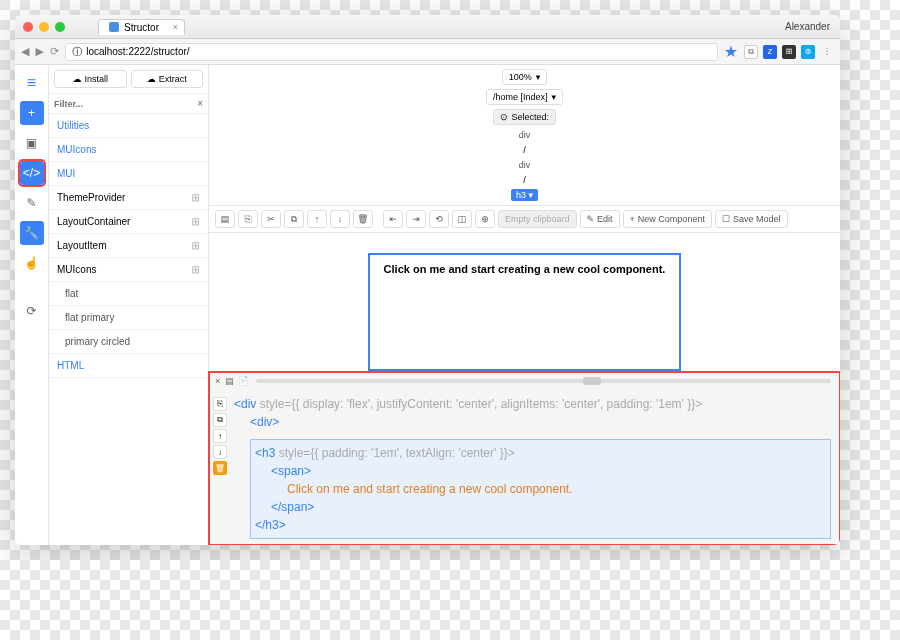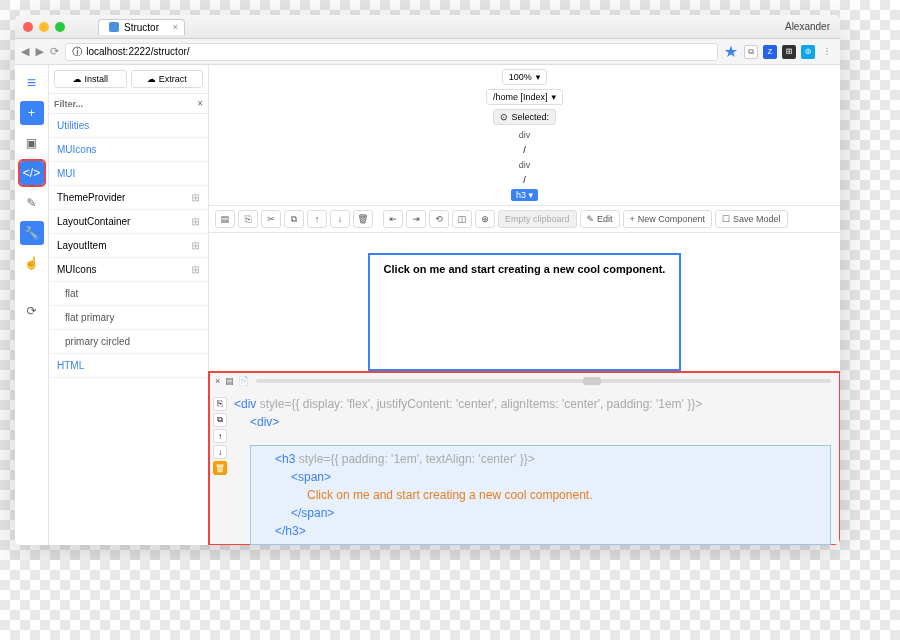--- a/index.html
+++ b/index.html
@@ -44,21 +44,21 @@
 .tb-btn.wide { width: auto; padding: 0 6px; gap: 3px; }
 .tb-btn.muted { background: #f0f0f0; color: #aaa; }
 .canvas { flex: 1; background: #fff; display: flex; justify-content: center; padding-top: 20px; }
 .component-preview { border: 2px solid #3b82f6; padding: 8px 14px; font-size: 11px; font-weight: bold; }
 .bottom-panel { border: 2px solid #ef4444; margin: 0 -1px -1px -1px; background: #f5f5f5; height: 175px; display: flex; }
 .bp-header { position: absolute; display: flex; padding: 3px 5px; gap: 5px; font-size: 9px; color: #666; }
 .bp-rail { width: 20px; display: flex; flex-direction: column; gap: 2px; padding-top: 24px; align-items: center; }
 .bp-rail span { width: 14px; height: 14px; border: 1px solid #ddd; border-radius: 2px; display: flex; align-items: center; justify-content: center; font-size: 8px; background: #fff; cursor: pointer; }
 .bp-rail span.orange { background: #f59e0b; border-color: #f59e0b; color: #fff; }
 .code-area { flex: 1; padding: 22px 8px 8px 4px; font-family: Consolas, monospace; font-size: 12px; line-height: 1.5; }
-.code-box { border: 1px solid #9ec5e8; background: #e8f1fb; padding: 4px 24px; margin: 14px 0 2px 16px; }
+.code-box { border: 1px solid #9ec5e8; background: #e8f1fb; padding: 4px 4px; margin: 8px 0 2px 16px; }
 .tag { color: #3b82f6; }
 .muted { color: #aaa; }
 .text { color: #e67e22; }
 .slider-track { position: absolute; top: 6px; left: 46px; right: 8px; height: 4px; background: #ddd; border-radius: 2px; }
 .slider-thumb { position: absolute; right: 40%; top: -2px; width: 18px; height: 8px; background: #ccc; border-radius: 3px; }
 </style>
 </head>
 <body>
 
 <div class="window">

